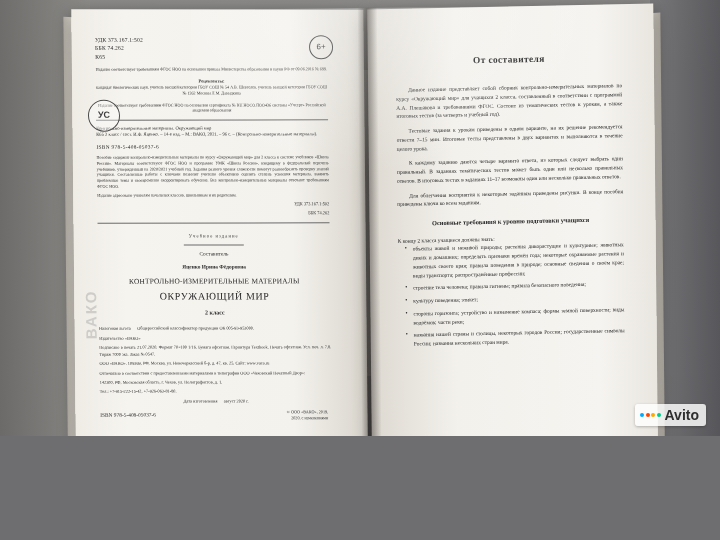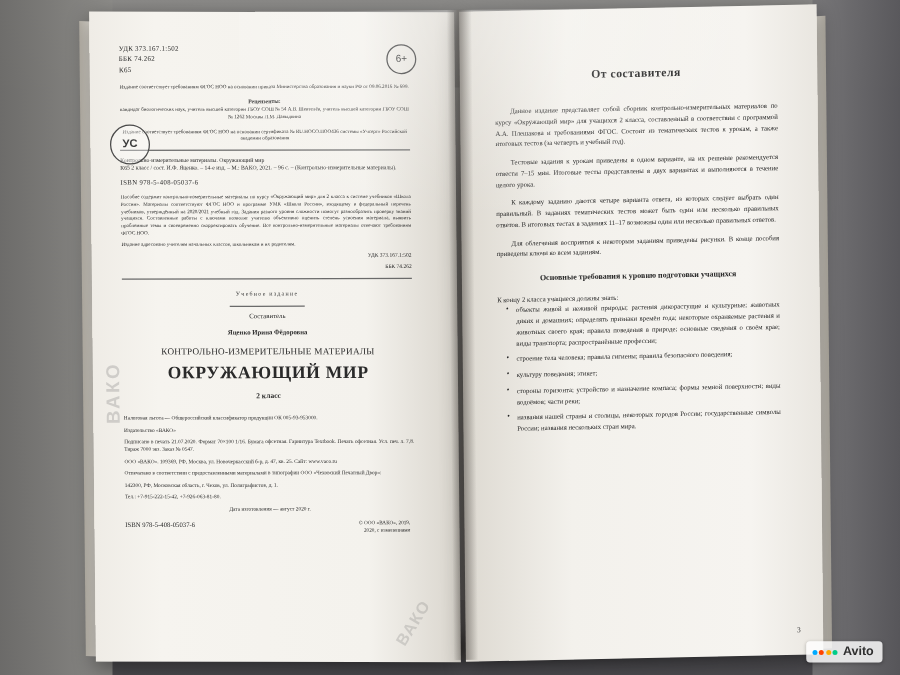--- a/index.html
+++ b/index.html
@@ -2,21 +2,21 @@
 <html><head>
 <meta charset="utf-8">
 <style>
   html,body{margin:0;padding:0;}
   body{
     width:720px;height:540px;overflow:hidden;
     font-family:"Liberation Serif", serif;
     background:#6e6e70;
   }
   .photo{
-    position:relative;width:720px;height:540px;overflow:hidden;
+    position:relative;width:720px;height:436px;overflow:hidden;
     background:
       radial-gradient(ellipse at 50% 10%, #8e8d8b 0%, #7c7b79 40%, #55545a 100%);
   }
   
   .surface-top{
     position:absolute;left:0;top:0;width:720px;height:70px;
     background:linear-gradient(180deg,#8b8a88 0%, #7d7c7a 60%, #6f6e6c 100%);
   }
   .surface-bottom{
     position:absolute;left:0;bottom:0;width:720px;height:60px;
@@ -90,21 +90,21 @@
     background:rgba(255,255,255,.35);
   }
 
   .isbn{font-size:5.4px;letter-spacing:.3px;margin-top:5px;}
   .udk2{font-size:4.4px;text-align:right;line-height:1.35;margin-top:3px;}
 
   .block-edu{margin-top:10px;text-align:center;}
   .edu-label{font-size:4.8px;letter-spacing:1px;color:#3a3a3a;}
   .author-line{font-size:5.4px;margin-top:5px;}
   .title-main{font-size:7.4px;font-weight:normal;letter-spacing:.2px;margin-top:6px;}
-  .title-sub{font-size:14px;font-weight:bold;letter-spacing:.6px;margin-top:2px;}
+  .title-sub{font-size:10px;font-weight:normal;letter-spacing:.6px;margin-top:2px;}
   .grade{font-size:6px;font-weight:bold;margin-top:4px;}
 
   .imprint{margin-top:9px;font-size:4.3px;line-height:1.5;text-align:justify;}
   .imprint p{margin:0 0 3px 0;}
   .isbn2{font-size:5.4px;margin-top:7px;}
   .copyright{position:absolute;right:4px;bottom:-2px;font-size:4.2px;text-align:right;line-height:1.4;}
 
   .vako-ghost{
     position:absolute;left:8px;top:330px;
     font-family:"Liberation Sans",sans-serif;font-weight:bold;
@@ -137,21 +137,21 @@
 
   .pagenum{
     position:absolute;right:18px;bottom:16px;font-size:6px;color:#333;
   }
 
   
   .avito{
     position:absolute;right:14px;bottom:10px;
     display:flex;align-items:center;gap:4px;
     background:rgba(255,255,255,.82);border-radius:3px;padding:3px 7px 3px 5px;
-    font-family:"Liberation Sans",sans-serif;font-weight:bold;font-size:10px;color:#2f2f2f;
+    font-family:"Liberation Sans",sans-serif;font-weight:bold;font-size:14px;color:#2f2f2f;
     box-shadow:0 1px 3px rgba(0,0,0,.25);
     margin-left:32px;
   }
   .avito .dots{display:flex;gap:1.5px;align-items:flex-end;}
   .avito .dots i{display:block;width:4px;height:4px;border-radius:50%;}
   .avito .dots i.g{background:#0af;}
   .avito .dots i.r{background:#f40;}
   .avito .dots i.y{background:#fa0;}
   .avito .dots i.b{background:#0c8;}
 

